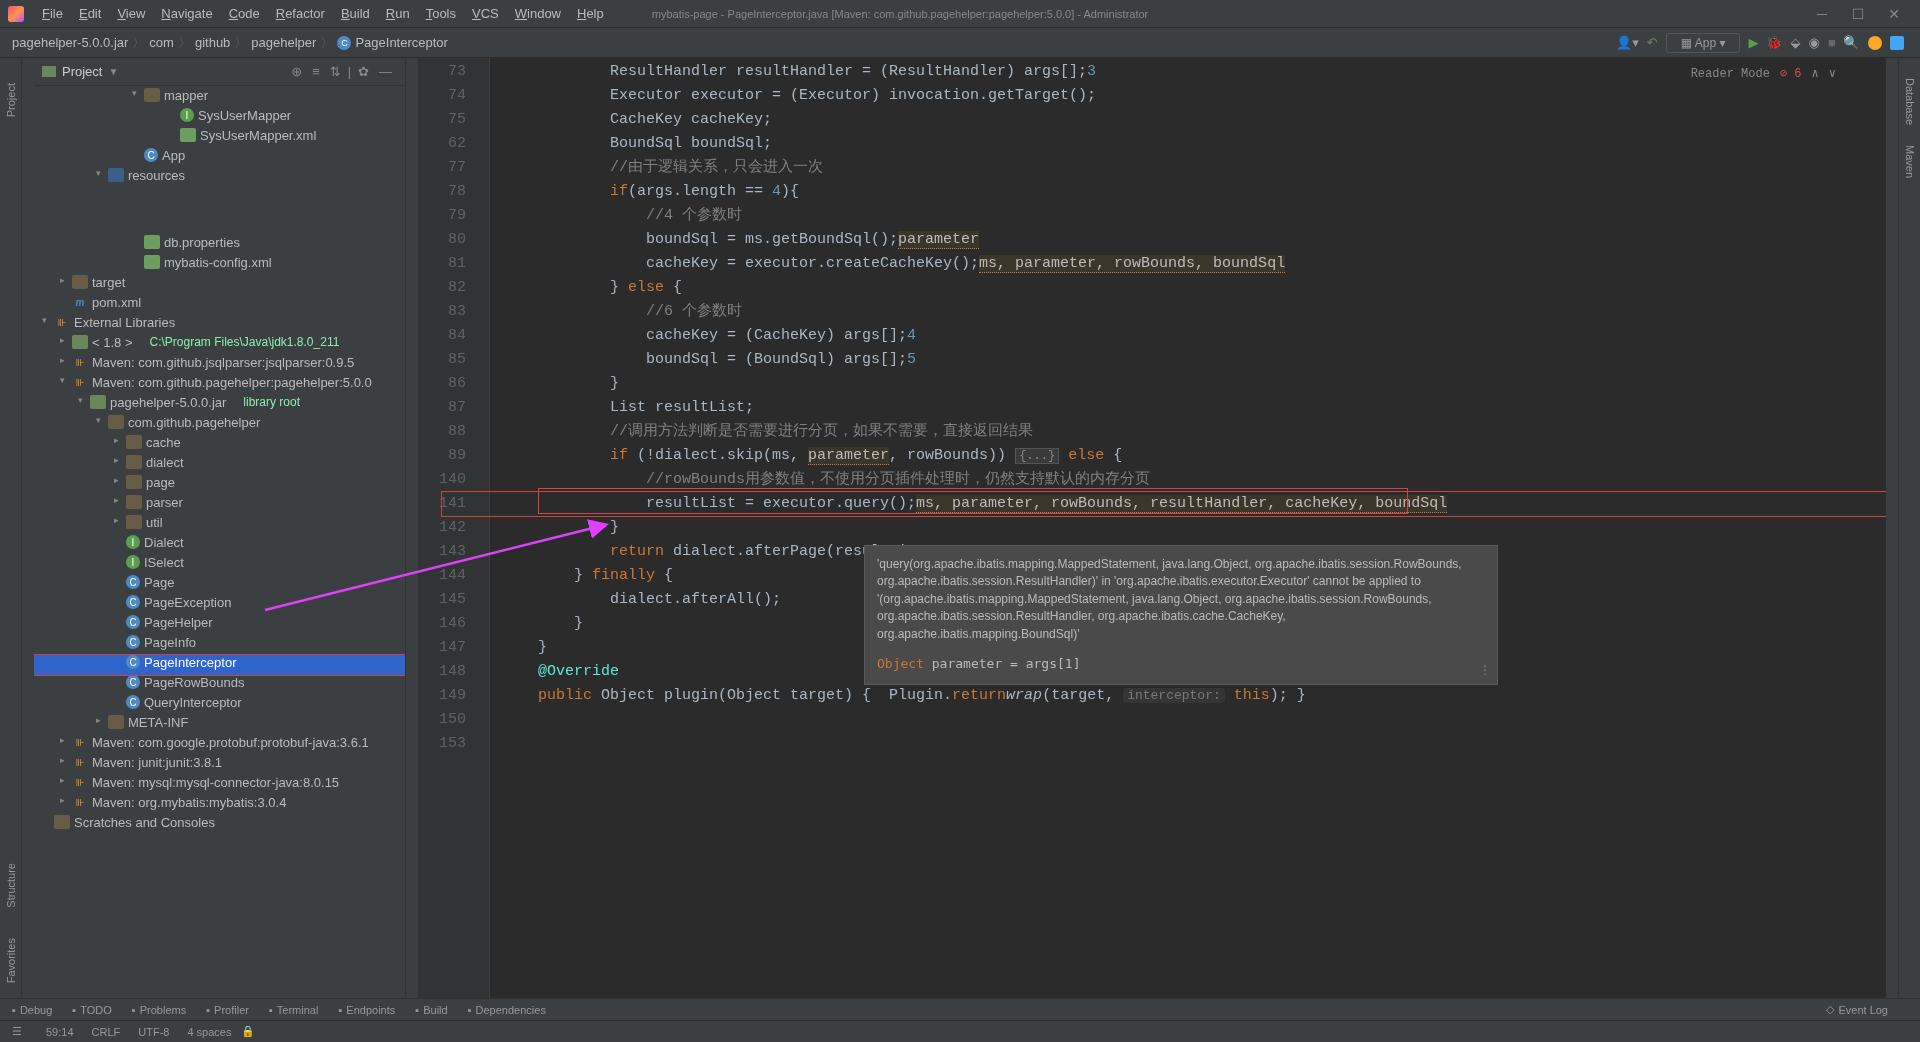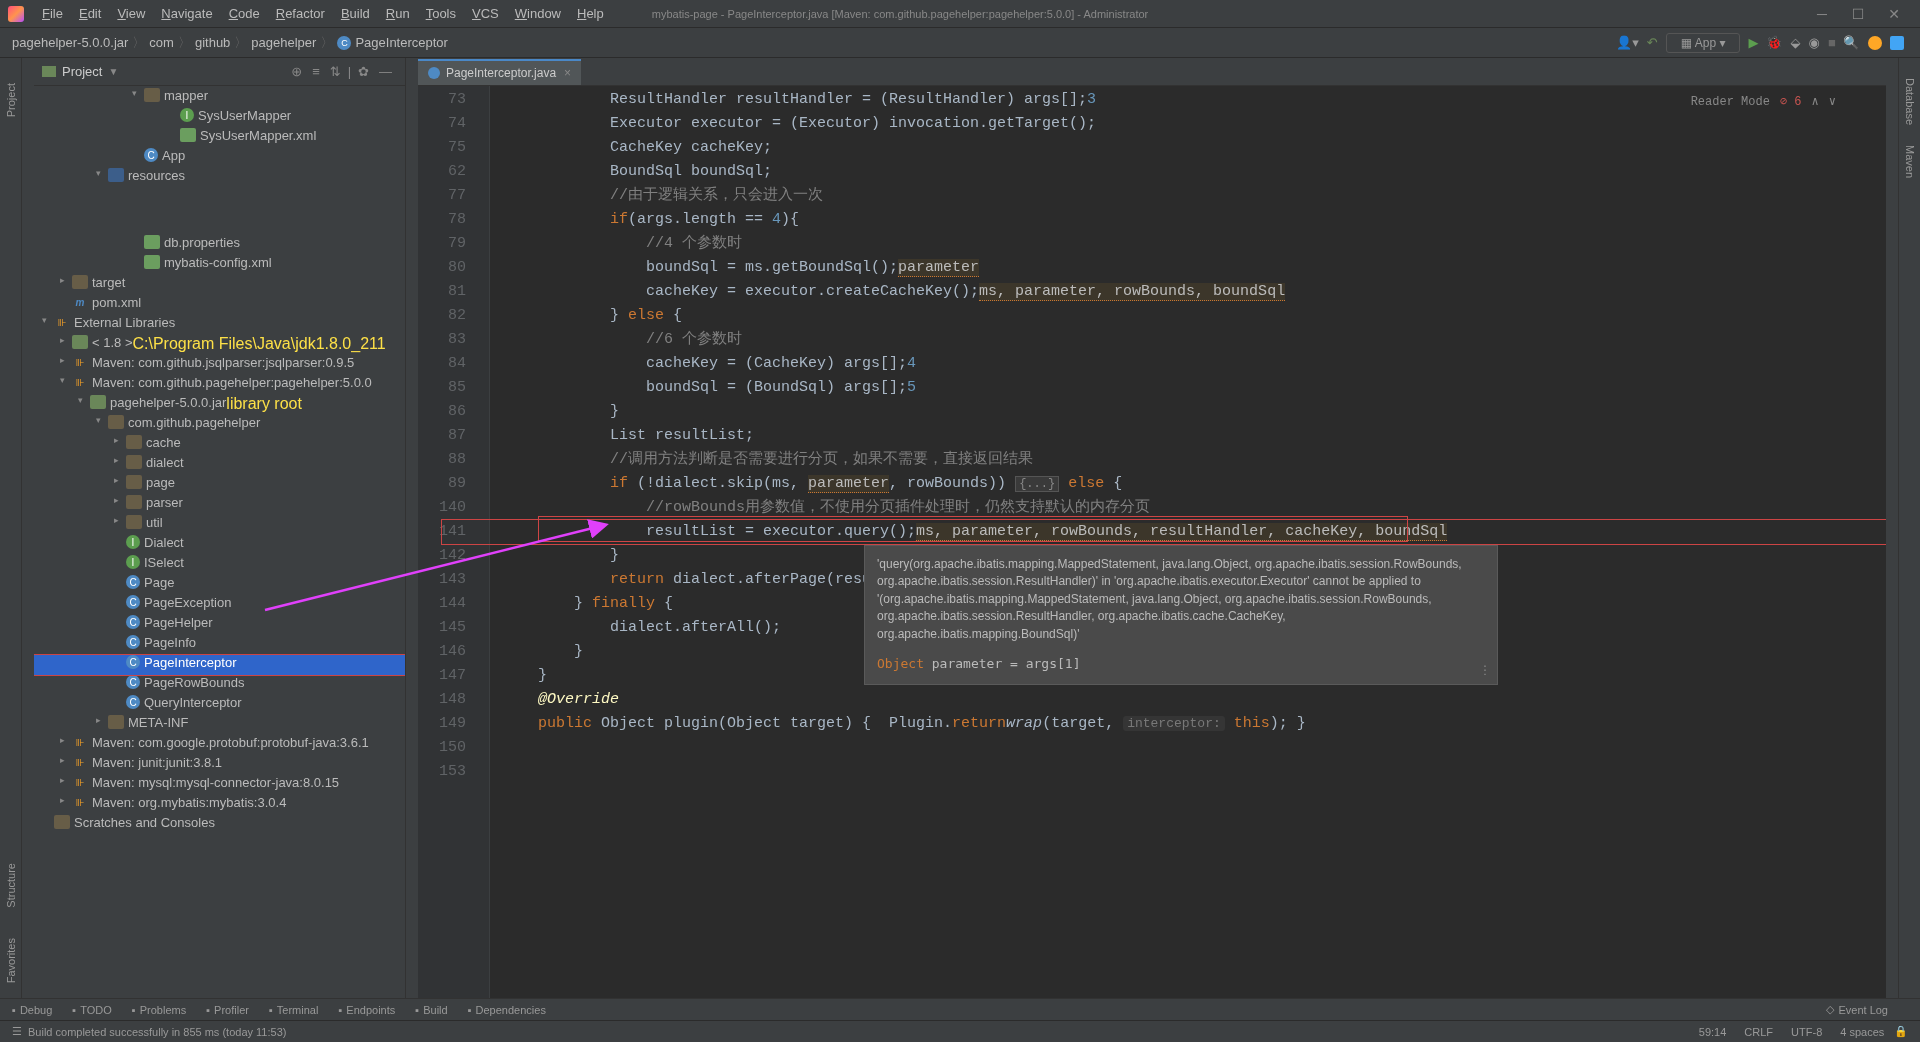--- a/index.html
+++ b/index.html
@@ -173,21 +173,21 @@
 .icon.folder { background: #675d47; border-radius: 2px; }
 .icon.folder-blue { background: #3c5e8a; border-radius: 2px; }
 .icon.file-x { background: #6b9e5f; color: #fff; border-radius: 2px; }
 .icon.file-i { background: #5c9e4f; color: #fff; border-radius: 50%; width:14px;height:14px; }
 .icon.file-c { background: #4e8ac4; color: #fff; border-radius: 50%; width:14px;height:14px; }
 .icon.file-m { color: #4e8ac4; font-weight: bold; font-style: italic; }
 .icon.lib { color: #ffa726; }
 .icon.jar { background: #6a8759; border-radius: 2px; }
 .tree-row .label { color: #bbb; }
 .tree-row.selected .label { color: #fff; }
-.tree-row .hint { color: #fde047; margin-left: 0; font-size: 16px; }
+.tree-row .hint { color: #86efac; margin-left: 17px; font-size: 12px; }
 .editor-area {
   flex: 1;
   display: flex;
   flex-direction: column;
   background: #2b2b2b;
 }
 .tabs {
   height: 28px;
   background: #3c3f41;
   display: flex;
@@ -241,21 +241,21 @@
   padding-left: 12px;
   padding-top: 2px;
   color: #a9b7c6;
   white-space: pre;
   position: relative;
 }
 .code .kw { color: #cc7832; }
 .code .cm { color: #808080; }
 .code .num { color: #6897bb; }
 .code .warn { color: #bbb; background: rgba(128,100,40,0.2); border-bottom: 1px dotted #cc7832; }
-.code .ann { color: #fef9c3; font-style: italic; }
+.code .ann { color: #5eead4; }
 .code .fold { background: #3a3a3a; border: 1px solid #555; padding: 0 3px; color: #888; font-size: 12px; }
 .code .hint-inline { color: #787878; background: #353535; padding: 0 4px; border-radius: 3px; font-size: 13px; }
 .reader-mode {
   position: absolute;
   top: 4px; right: 50px;
   color: #888;
   font-size: 12px;
   display: flex;
   align-items: center;
   gap: 10px;
@@ -560,27 +560,20 @@
         </div>
         <div class="tree-row" style="padding-left: 8px;">
           <span class="arrow "></span>
           <span class="icon folder"></span>
           <span class="label">Scratches and Consoles</span>
         </div>
       </div>
   </div>
 
   <div class="editor-area">
-    <div class="tabs">
-      <div class="tab active">
-        <span class="cls-ic"></span>
-        <span>PageInterceptor.java</span>
-        <span class="close">×</span>
-      </div>
-    </div>
     <div class="editor">
       <div class="reader-mode">
         <span>Reader Mode</span>
         <span class="err">⊘ <span>6</span></span>
         <span>∧</span>
         <span>∨</span>
       </div>
       <div class="gutter" id="gutter">
           <div>73</div>
           <div>74</div>
@@ -648,19 +641,18 @@
     <div class="item"><span class="ic">▪</span>Terminal</div>
     <div class="item"><span class="ic">▪</span>Endpoints</div>
     <div class="item"><span class="ic">▪</span>Build</div>
     <div class="item"><span class="ic">▪</span>Dependencies</div>
     <div class="spacer"></div>
     <div class="item"><span class="ic">◇</span>Event Log</div>
   </div>
 
 <div class="status-bar">
   <span>☰</span>&nbsp;&nbsp;
-  <span class="msg">Build completed successfully in 855 ms (today 11:53)</span>
   <span class="meta">59:14</span>
   <span class="meta">CRLF</span>
   <span class="meta">UTF-8</span>
   <span class="meta">4 spaces</span>
   <span class="lock">🔒</span>
 </div>
 
 </body></html>

